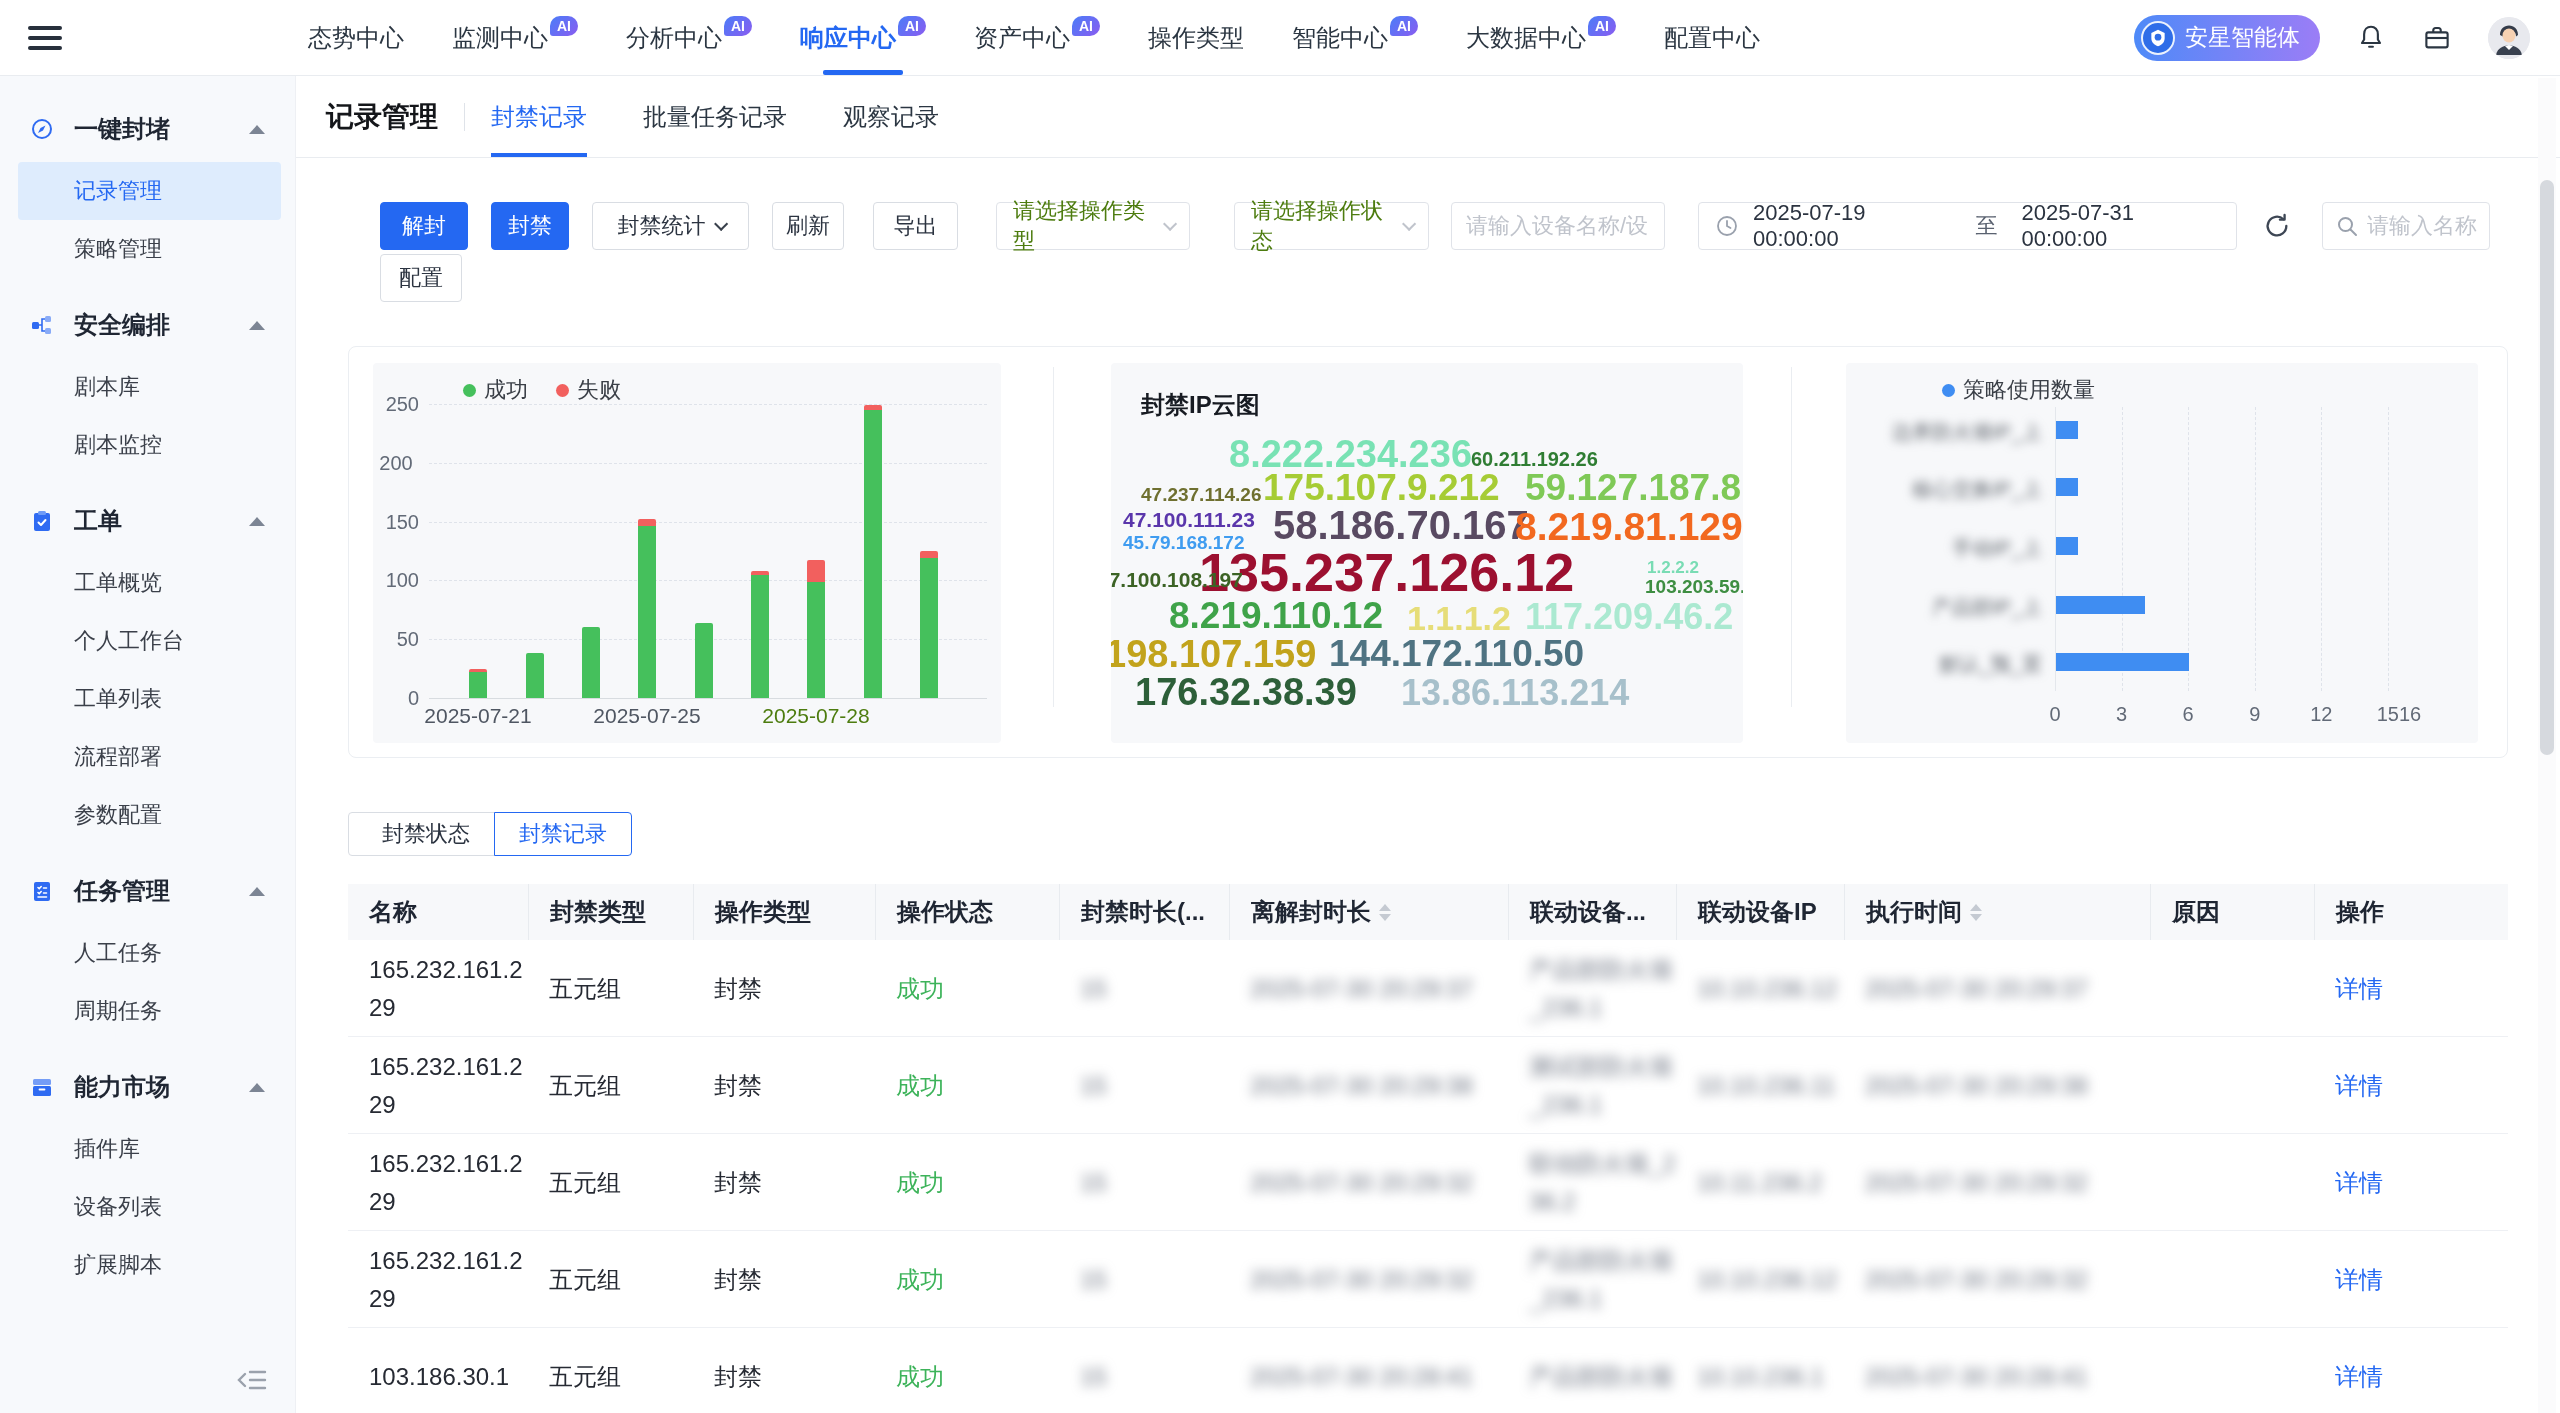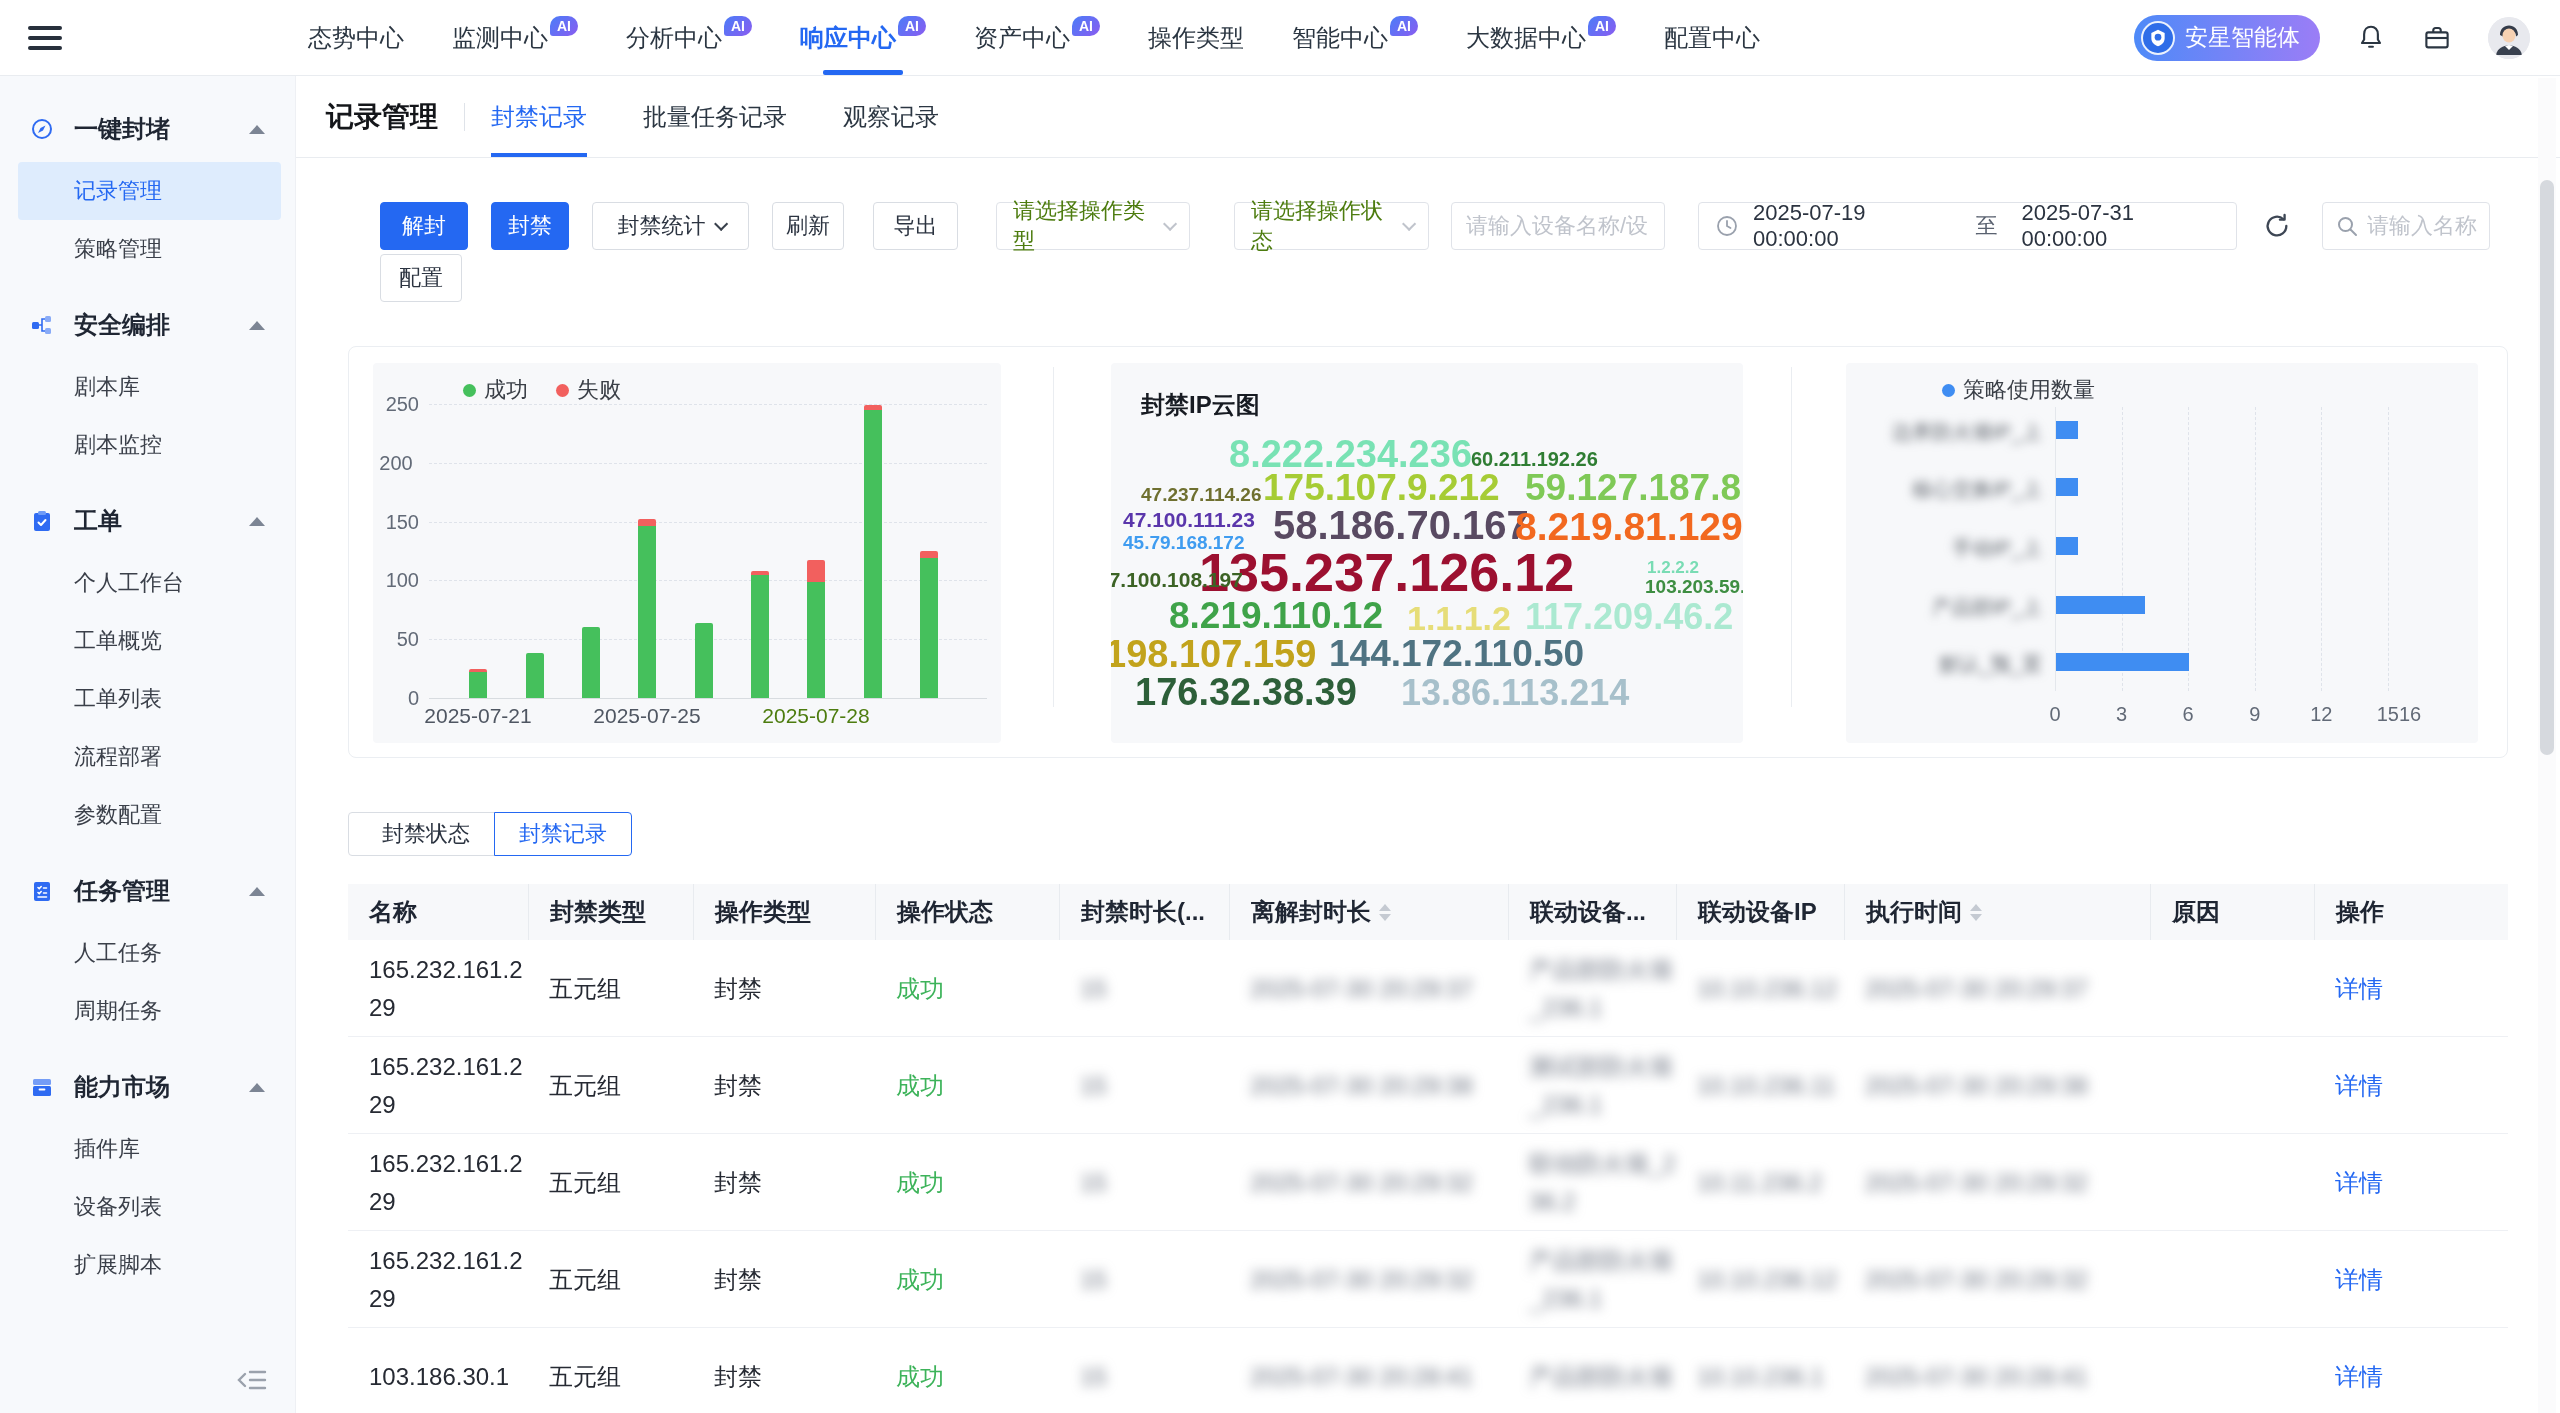--- a/index.html
+++ b/index.html
@@ -248,24 +248,24 @@
             <svg width="24" height="24" viewBox="0 0 24 24" fill="#2f6bf2">
               <rect x="4" y="4" width="16" height="18" rx="2"></rect>
               <rect x="8" y="2" width="8" height="4" rx="1.5" fill="#6e9bf7"></rect>
               <path d="M8.5 13.5l2.5 2.5 4.5-5" fill="none" stroke="#fff" stroke-width="2" stroke-linecap="round" stroke-linejoin="round"></path>
             </svg>
           </span>
           <span class="sb-title">工单</span>
           <span class="sb-arrow"></span>
         </div>
         <div class="sb-item">
+          <span>工单概览</span>
+        </div>
+        <div class="sb-item">
           <span>个人工作台</span>
-        </div>
-        <div class="sb-item">
-          <span>工单概览</span>
         </div>
         <div class="sb-item">
           <span>工单列表</span>
         </div>
         <div class="sb-item">
           <span>流程部署</span>
         </div>
         <div class="sb-item">
           <span>参数配置</span>
         </div>

